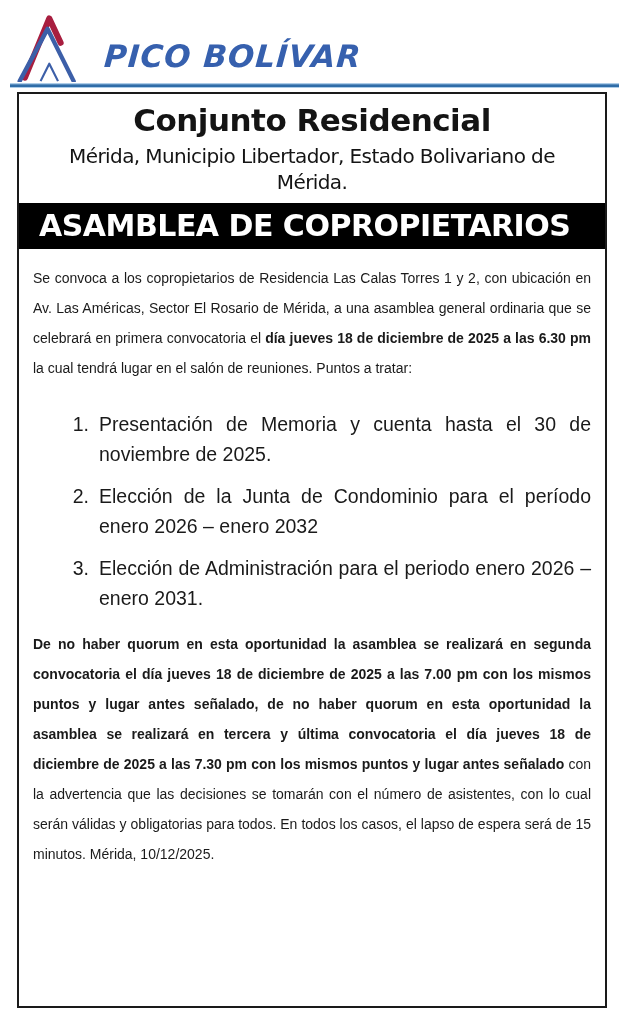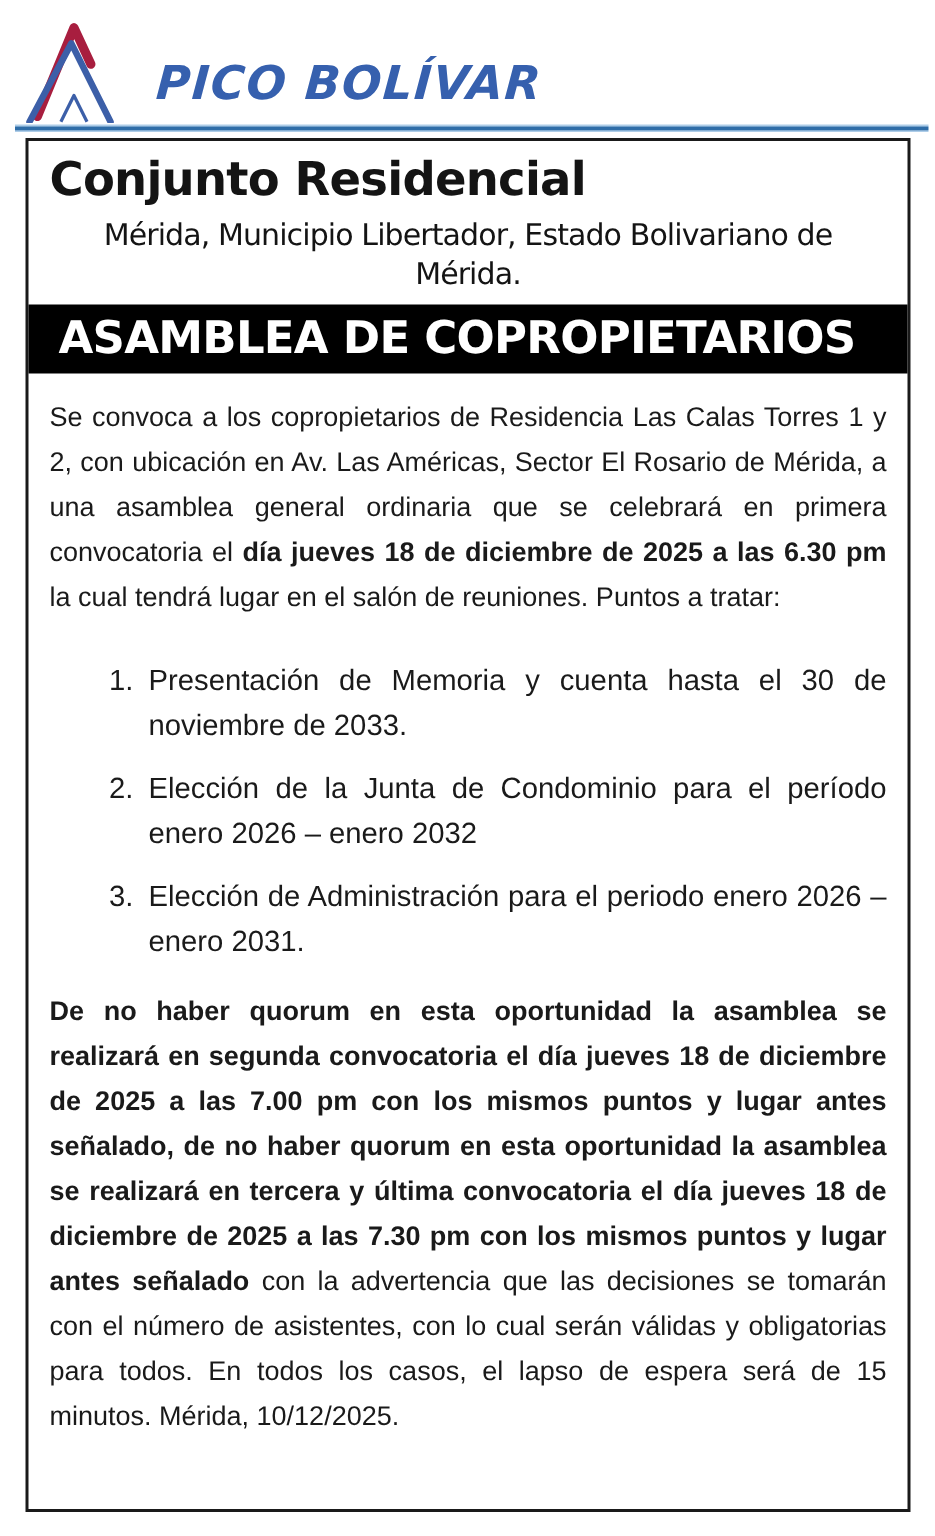--- a/index.html
+++ b/index.html
@@ -57,21 +57,21 @@
     display: flex;
     flex-direction: column;
   }
 
   .title {
     font-family: "DejaVu Sans", sans-serif;
     font-weight: bold;
     font-size: 31px;
     line-height: 37px;
     letter-spacing: -0.5px;
-    text-align: left;
+    text-align: center;
     color: #141414;
   }
   .subtitle {
     font-family: "DejaVu Sans", sans-serif;
     font-weight: normal;
     font-size: 20px;
     line-height: 26px;
     letter-spacing: -0.6px;
     text-align: center;
     color: #141414;
@@ -85,21 +85,21 @@
     font-weight: bold;
     font-size: 30px;
     line-height: 46px;
     letter-spacing: -0.5px;
     margin: 8px -14px 4px -14px;
     padding: 0 20px;
     white-space: nowrap;
   }
 
   .para {
-    font-size: 18px;
+    font-size: 14px;
     line-height: 30px;
     text-align: justify;
     margin-top: 10px;
   }
   .para b { font-weight: bold; }
 
   .agenda {
     list-style: none;
     margin: 14px 0 0 34px;
   }
@@ -138,21 +138,21 @@
 
   <div class="subtitle">Mérida, Municipio Libertador, Estado Bolivariano de Mérida.</div>
 
   <div class="banner">ASAMBLEA DE COPROPIETARIOS</div>
 
   <p class="para"><span>Se convoca a los copropietarios de Residencia Las Calas Torres 1 y 2, con ubicación en Av. Las Américas, Sector El Rosario de Mérida, a una asamblea general ordinaria que se celebrará en primera convocatoria el </span><b>día jueves 18 de diciembre de 2025 a las 6.30 pm</b><span> la cual tendrá lugar en el salón de reuniones. Puntos a tratar:</span></p>
 
   <ol class="agenda">
     <li>
       <span class="num">1.</span>
-      <span class="item-text">Presentación de Memoria y cuenta hasta el 30 de noviembre de 2033.</span>
+      <span class="item-text">Presentación de Memoria y cuenta hasta el 30 de noviembre de 2025.</span>
     </li>
     <li>
       <span class="num">2.</span>
       <span class="item-text">Elección de la Junta de Condominio para el período enero 2026 – enero 2032</span>
     </li>
     <li>
       <span class="num">3.</span>
       <span class="item-text">Elección de Administración para el periodo enero 2026 – enero 2031.</span>
     </li>
   </ol>

